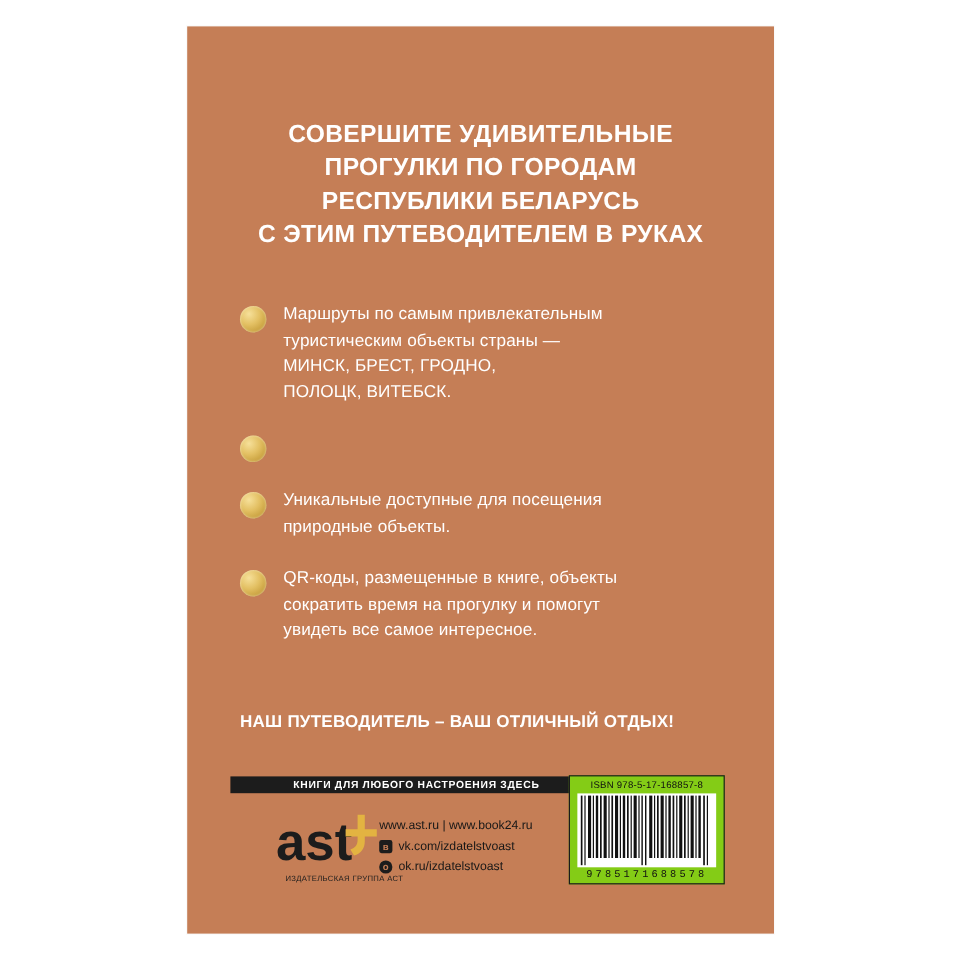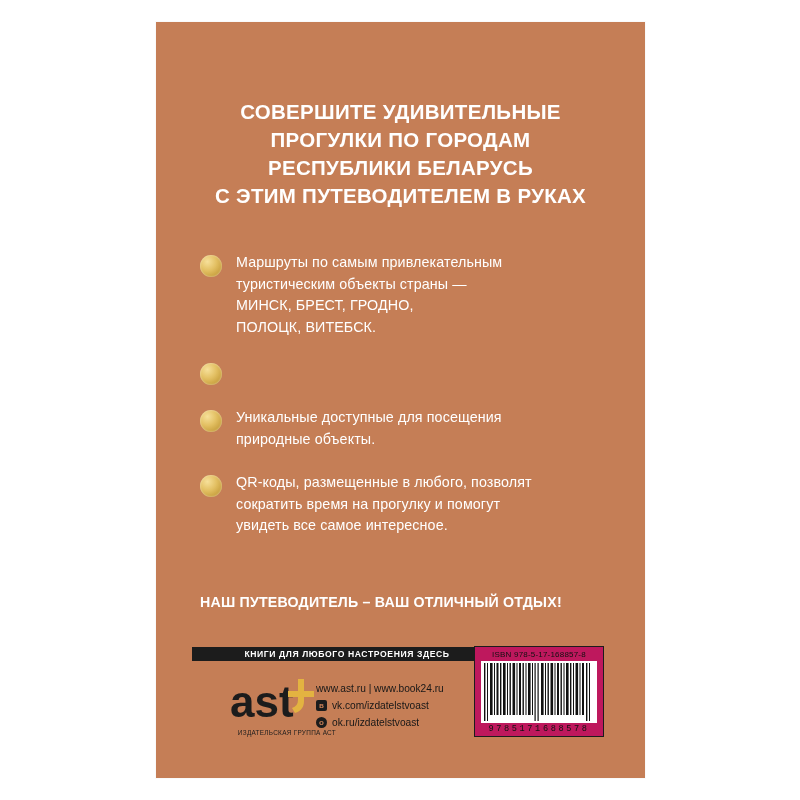--- a/index.html
+++ b/index.html
@@ -158,21 +158,21 @@
     flex: 0 0 auto;
   }
   .sm-icon.ok { border-radius: 50%; }
 
   
   .isbn-box {
     position: absolute;
     left: 318px;
     top: 624px;
     width: 128px;
-    background: #be185d;
+    background: #84cc16;
     border: 1px solid #1c1c1c;
     padding: 3px 0 2px 0;
     text-align: center;
   }
   .isbn-text {
     font-size: 8px;
     color: #111;
     letter-spacing: 0.2px;
     margin-bottom: 2px;
   }
@@ -224,21 +224,21 @@
         <span class="bullet-dot"></span>
         <span class="bullet-text">
           <span class="line">Уникальные доступные для посещения</span>
           <span class="line">природные объекты.</span>
         </span>
       </div>
 
       <div class="bullet-row">
         <span class="bullet-dot"></span>
         <span class="bullet-text">
-          <span class="line">QR-коды, размещенные в любого, позволят</span>
+          <span class="line">QR-коды, размещенные в книге, объекты</span>
           <span class="line">сократить время на прогулку и помогут</span>
           <span class="line">увидеть все самое интересное.</span>
         </span>
       </div>
 
     </div>
 
     <div class="slogan">НАШ ПУТЕВОДИТЕЛЬ – ВАШ ОТЛИЧНЫЙ ОТДЫХ!</div>
 
     <div class="footer-strip">книги для любого настроения здесь</div>

